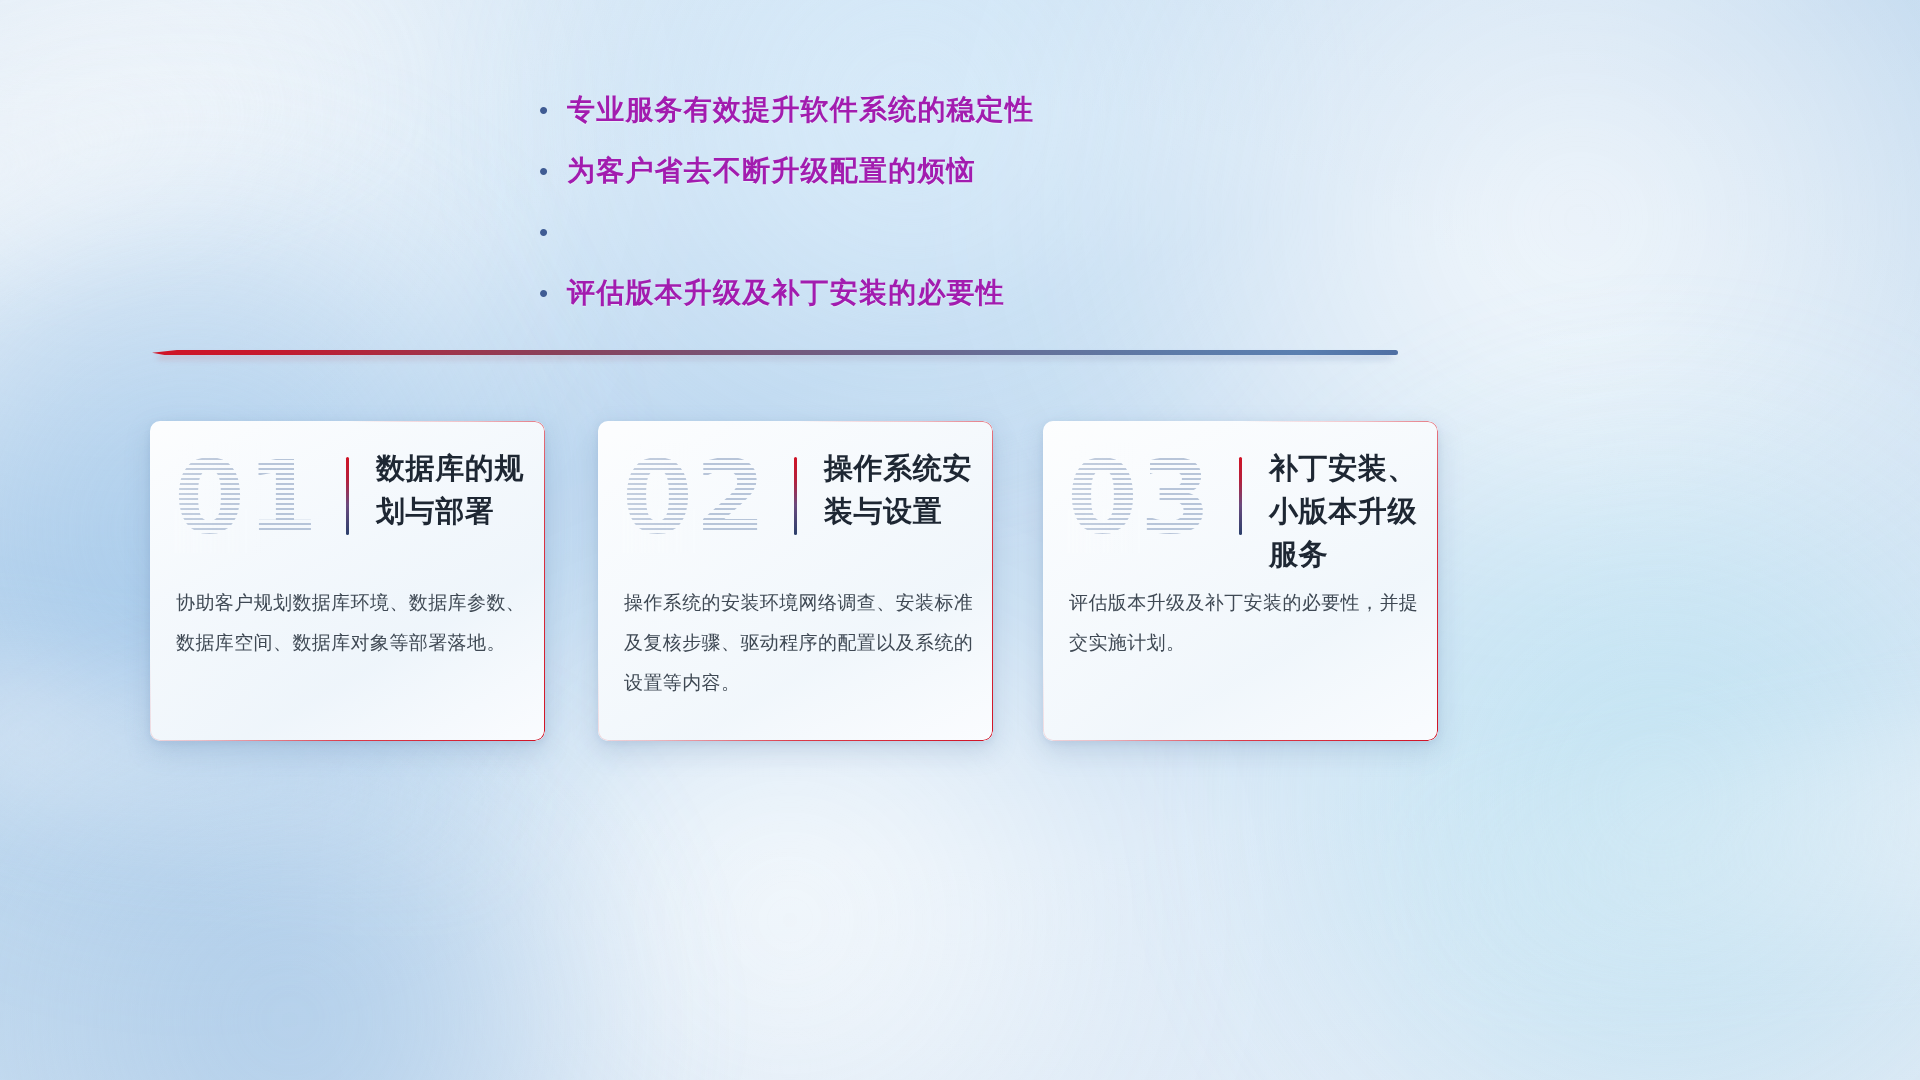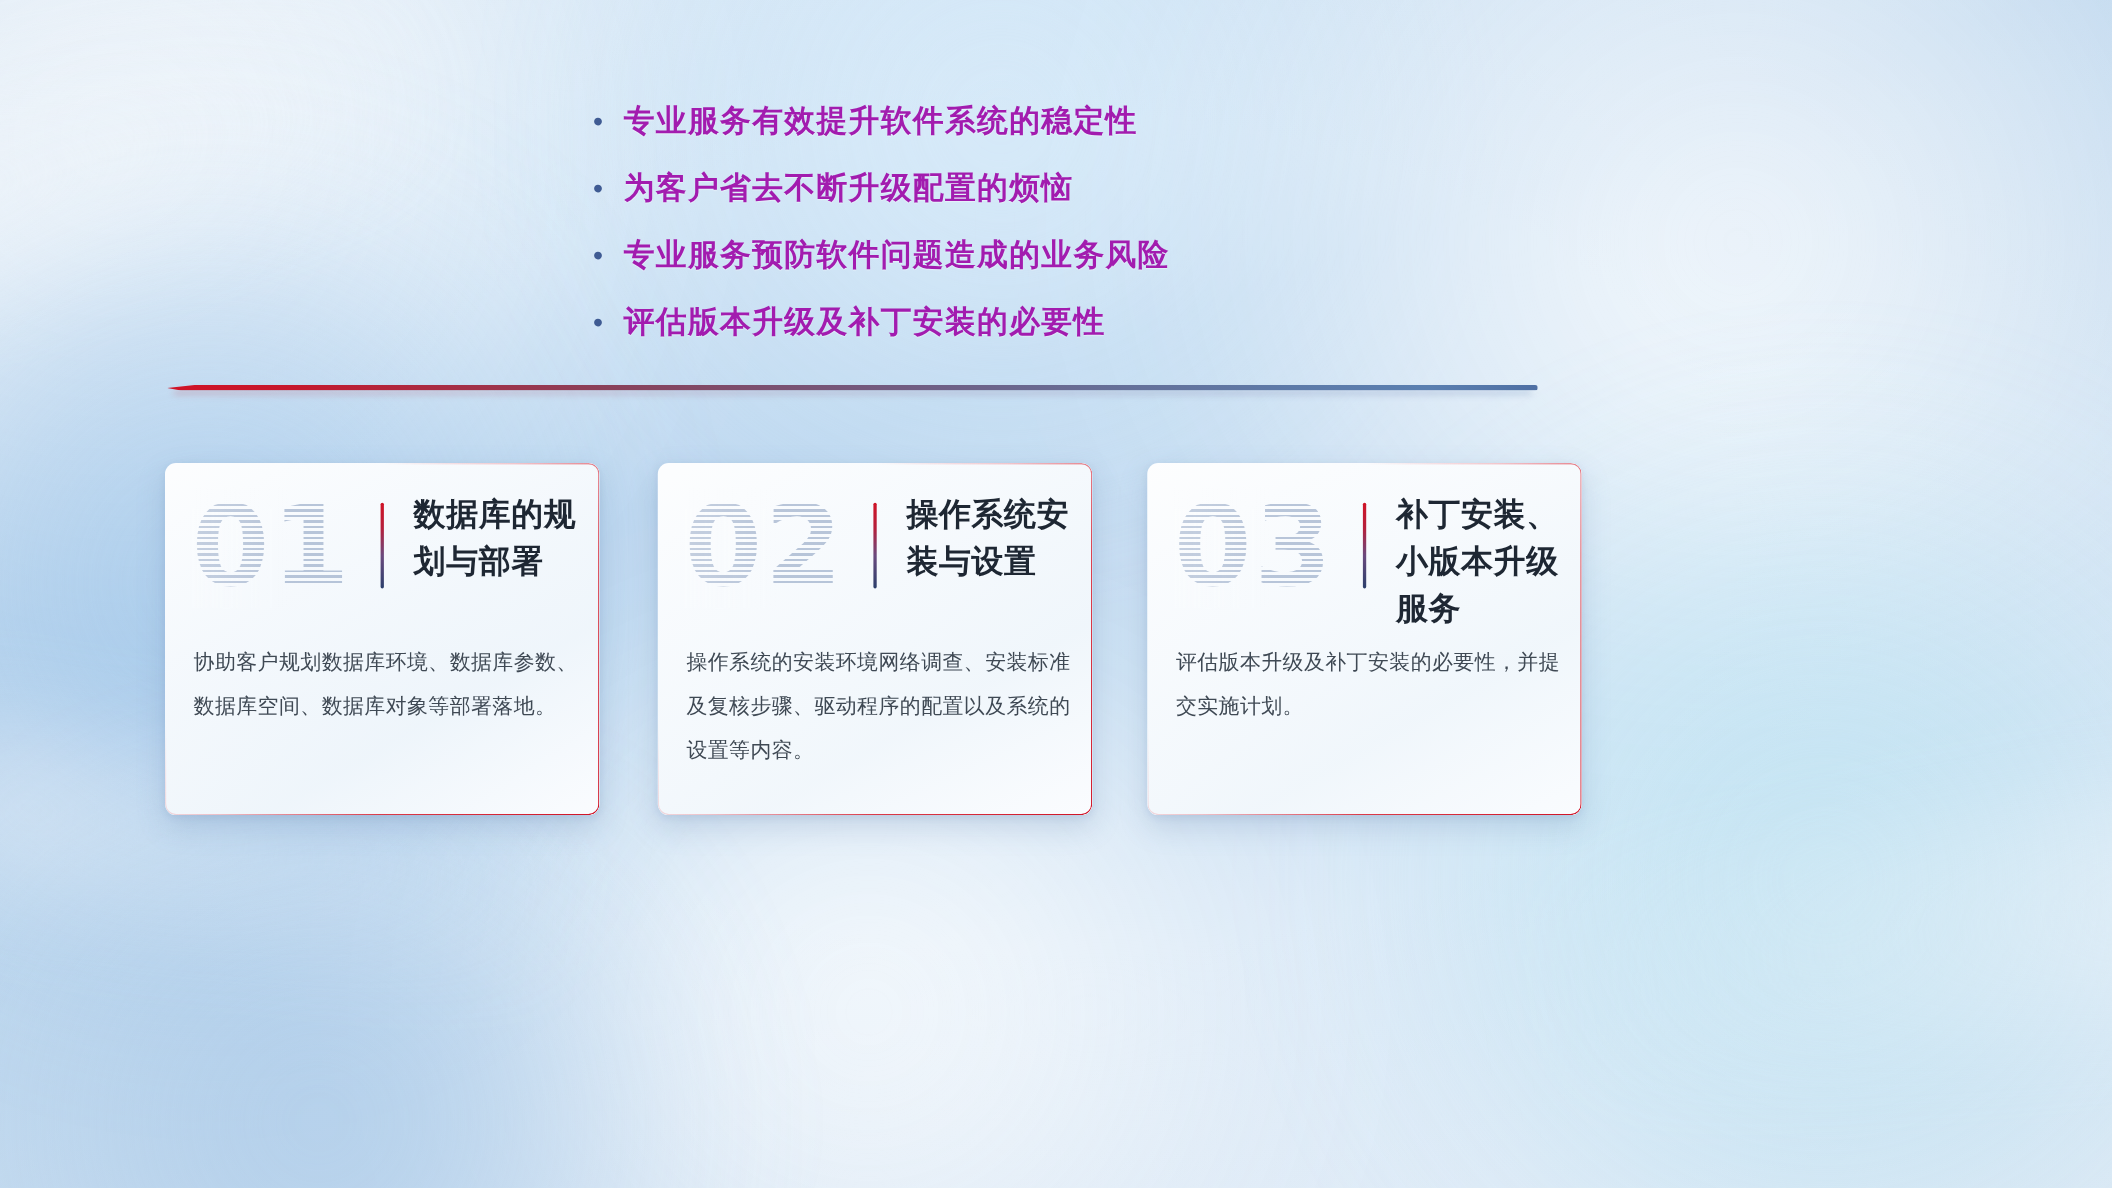--- a/index.html
+++ b/index.html
@@ -152,21 +152,20 @@
   <div class="bullet">
     <div class="bdot">•</div>
     <div class="btext">专业服务有效提升软件系统的稳定性</div>
   </div>
   <div class="bullet">
     <div class="bdot">•</div>
     <div class="btext">为客户省去不断升级配置的烦恼</div>
   </div>
   <div class="bullet">
     <div class="bdot">•</div>
-    <div class="btext">专业服务预防软件问题造成的业务风险</div>
   </div>
   <div class="bullet">
     <div class="bdot">•</div>
     <div class="btext">评估版本升级及补丁安装的必要性</div>
   </div>
 </div>
 
 <div id="divider">
   <div class="dsh"></div>
   <div class="dl"></div>

